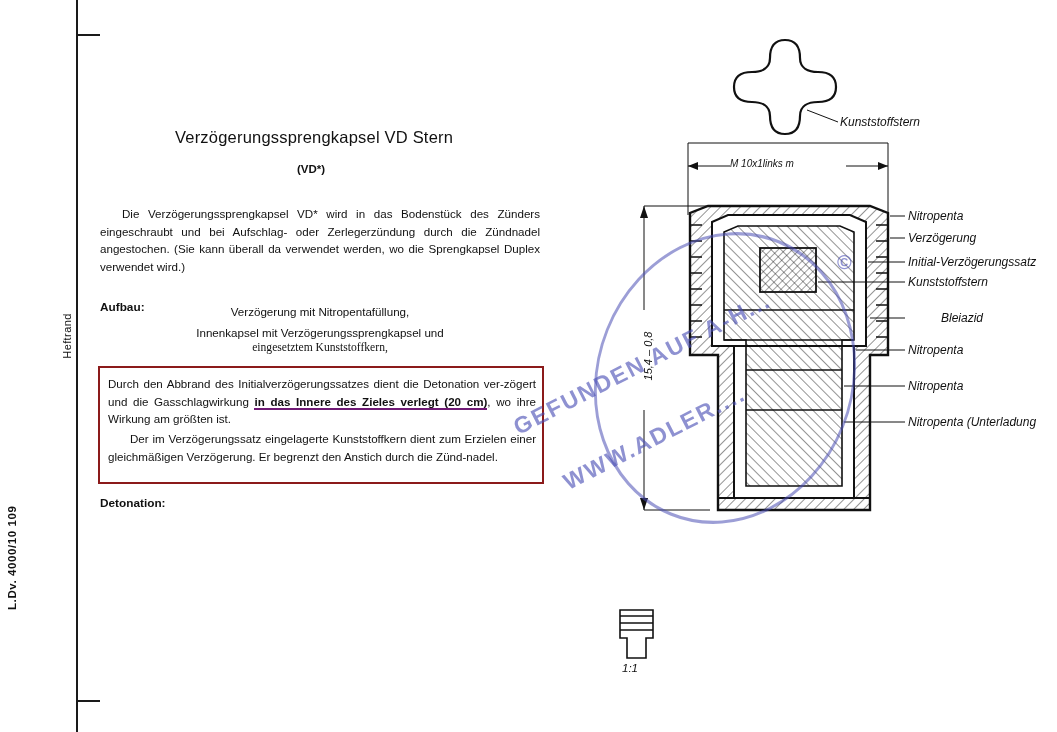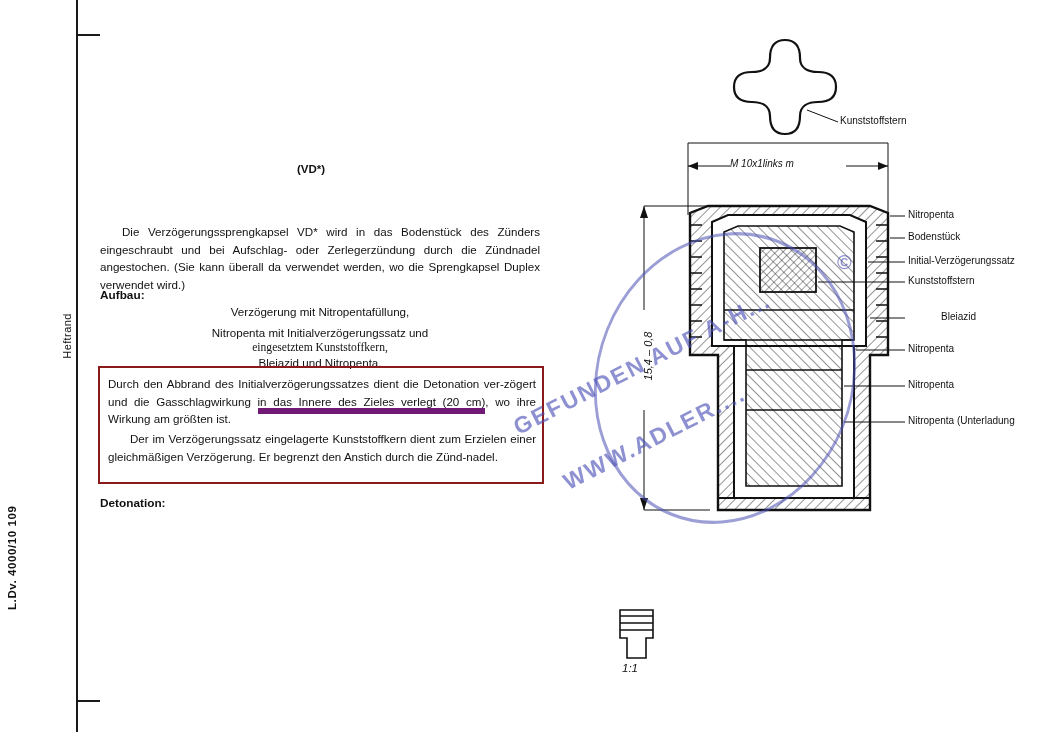--- a/index.html
+++ b/index.html
@@ -65,21 +65,20 @@
     font-size: 11.5px;
     font-weight: bold;
     color: #111;
   }
   .para {
     position: absolute;
     color: #111;
     font-size: 11.6px;
     line-height: 17.5px;
     text-align: justify;
-    margin-top: 18px;
   }
   .bold-head {
     position: absolute;
     font-size: 11.8px;
     font-weight: bold;
     color: #111;
   }
   .centered-block {
     position: absolute;
     font-size: 11.6px;
@@ -98,35 +97,37 @@
     box-sizing: border-box;
   }
   .redbox-p {
     position: absolute;
     font-size: 11.6px;
     line-height: 17.5px;
     color: #111;
     text-align: justify;
   }
   .underline-span {
-    border-bottom: 6px solid #701a75;
+    border-bottom: 2px solid #701a75;
+    font-weight: bold;
   }
   
   .diagram {
     position: absolute;
     left: 600px;
     top: 10px;
     width: 450px;
     height: 700px;
   }
   .label {
     position: absolute;
-    font-size: 10px;
-    color: #111;
-    white-space: nowrap;
+    font-size: 12px;
+    color: #111;
+    white-space: nowrap;
+    font-style: italic;
   }
   .dimtext {
     position: absolute;
     font-size: 10px;
     font-style: italic;
     color: #111;
     white-space: nowrap;
   }
   .dimtext-v {
     position: absolute;
@@ -201,30 +202,30 @@
 
 <div id="page">
 
   <div class="rule-v" style="left:76px; top:0px; width:1.5px; height:732px;"></div>
   <div class="rule-h" style="left:76px; top:34px; width:24px; height:1.5px;"></div>
   <div class="rule-h" style="left:76px; top:700px; width:24px; height:1.5px;"></div>
 
   <div class="heftrand">Heftrand</div>
   <div class="ldv">L.Dv. 4000/10  109</div>
 
+  <div class="title">Verzögerungssprengkapsel VD Stern</div>
   <div class="subtitle">(VD*)</div>
 
   <div class="para" style="left:100px; top:205px; width:440px; text-indent:22px;">Die Verzögerungssprengkapsel VD* wird in das Bodenstück des Zünders eingeschraubt und bei Aufschlag- oder Zerlegerzündung durch die Zündnadel angestochen. (Sie kann überall da verwendet werden, wo die Sprengkapsel Duplex verwendet wird.)</div>
 
-  <div class="bold-head" style="left:100px; top:288px;">Aufbau:</div>
+  <div class="bold-head" style="left:100px; top:300px;">Aufbau:</div>
 
   <div class="centered-block" style="left:100px; top:302px; width:440px;">Verzögerung mit Nitropentafüllung,</div>
-  <div class="centered-block" style="left:100px; top:323px; width:440px;">Nitropenta mit Initialverzögerungssatz und</div>
+  <div class="centered-block" style="left:100px; top:323px; width:440px;">Innenkapsel mit Verzögerungssprengkapsel und</div>
   <div class="centered-block" style="left:100px; top:338px; width:440px;font-family:Liberation Serif, serif;">eingesetztem Kunststoffkern,</div>
-  <div class="centered-block" style="left:100px; top:353px; width:440px;">Bleiazid und Nitropenta.</div>
 
   <div class="redbox"></div>
   <div class="redbox-p" style="left:108px; top:375px; width:428px;">
     <span>Durch den Abbrand des Initialverzögerungssatzes dient die Detonation ver-zögert und die Gasschlagwirkung </span><span class="underline-span">in das Innere des Zieles verlegt (20 cm)</span><span>, wo ihre Wirkung am größten ist.</span>
   </div>
   <div class="redbox-p" style="left:108px; top:430px; width:428px; text-indent:22px;">Der im Verzögerungssatz eingelagerte Kunststoffkern dient zum Erzielen einer gleichmäßigen Verzögerung. Er begrenzt den Anstich durch die Zünd-nadel.</div>
 
   <div class="bold-head" style="left:100px; top:496px;">Detonation:</div>
 
   <div class="diagram">
@@ -319,21 +320,21 @@
     </svg>
 
     
     <div class="label" style="left:240px; top:105px;">Kunststoffstern</div>
 
     <div class="dimtext" style="left:130px; top:148px;">M 10x1links  m</div>
 
     <div class="dimtext-v" style="left:18px; top:340px; width:60px; text-align:center;">15,4 – 0,8</div>
 
     <div class="label" style="left:308px; top:199px;">Nitropenta</div>
-    <div class="label" style="left:308px; top:221px;">Bodenstück</div>
+    <div class="label" style="left:308px; top:221px;">Verzögerung</div>
     <div class="label" style="left:308px; top:245px;">Initial-Verzögerungssatz</div>
     <div class="label" style="left:308px; top:265px;">Kunststoffstern</div>
     <div class="label" style="left:316px; top:301px;padding-left:25px;">Bleiazid</div>
     <div class="label" style="left:308px; top:333px;">Nitropenta</div>
     <div class="label" style="left:308px; top:369px;">Nitropenta</div>
     <div class="label" style="left:308px; top:405px;text-align:center;">Nitropenta (Unterladung</div>
 
     <div class="scale-txt" style="left:22px; top:652px;">1:1</div>
   </div>
 

